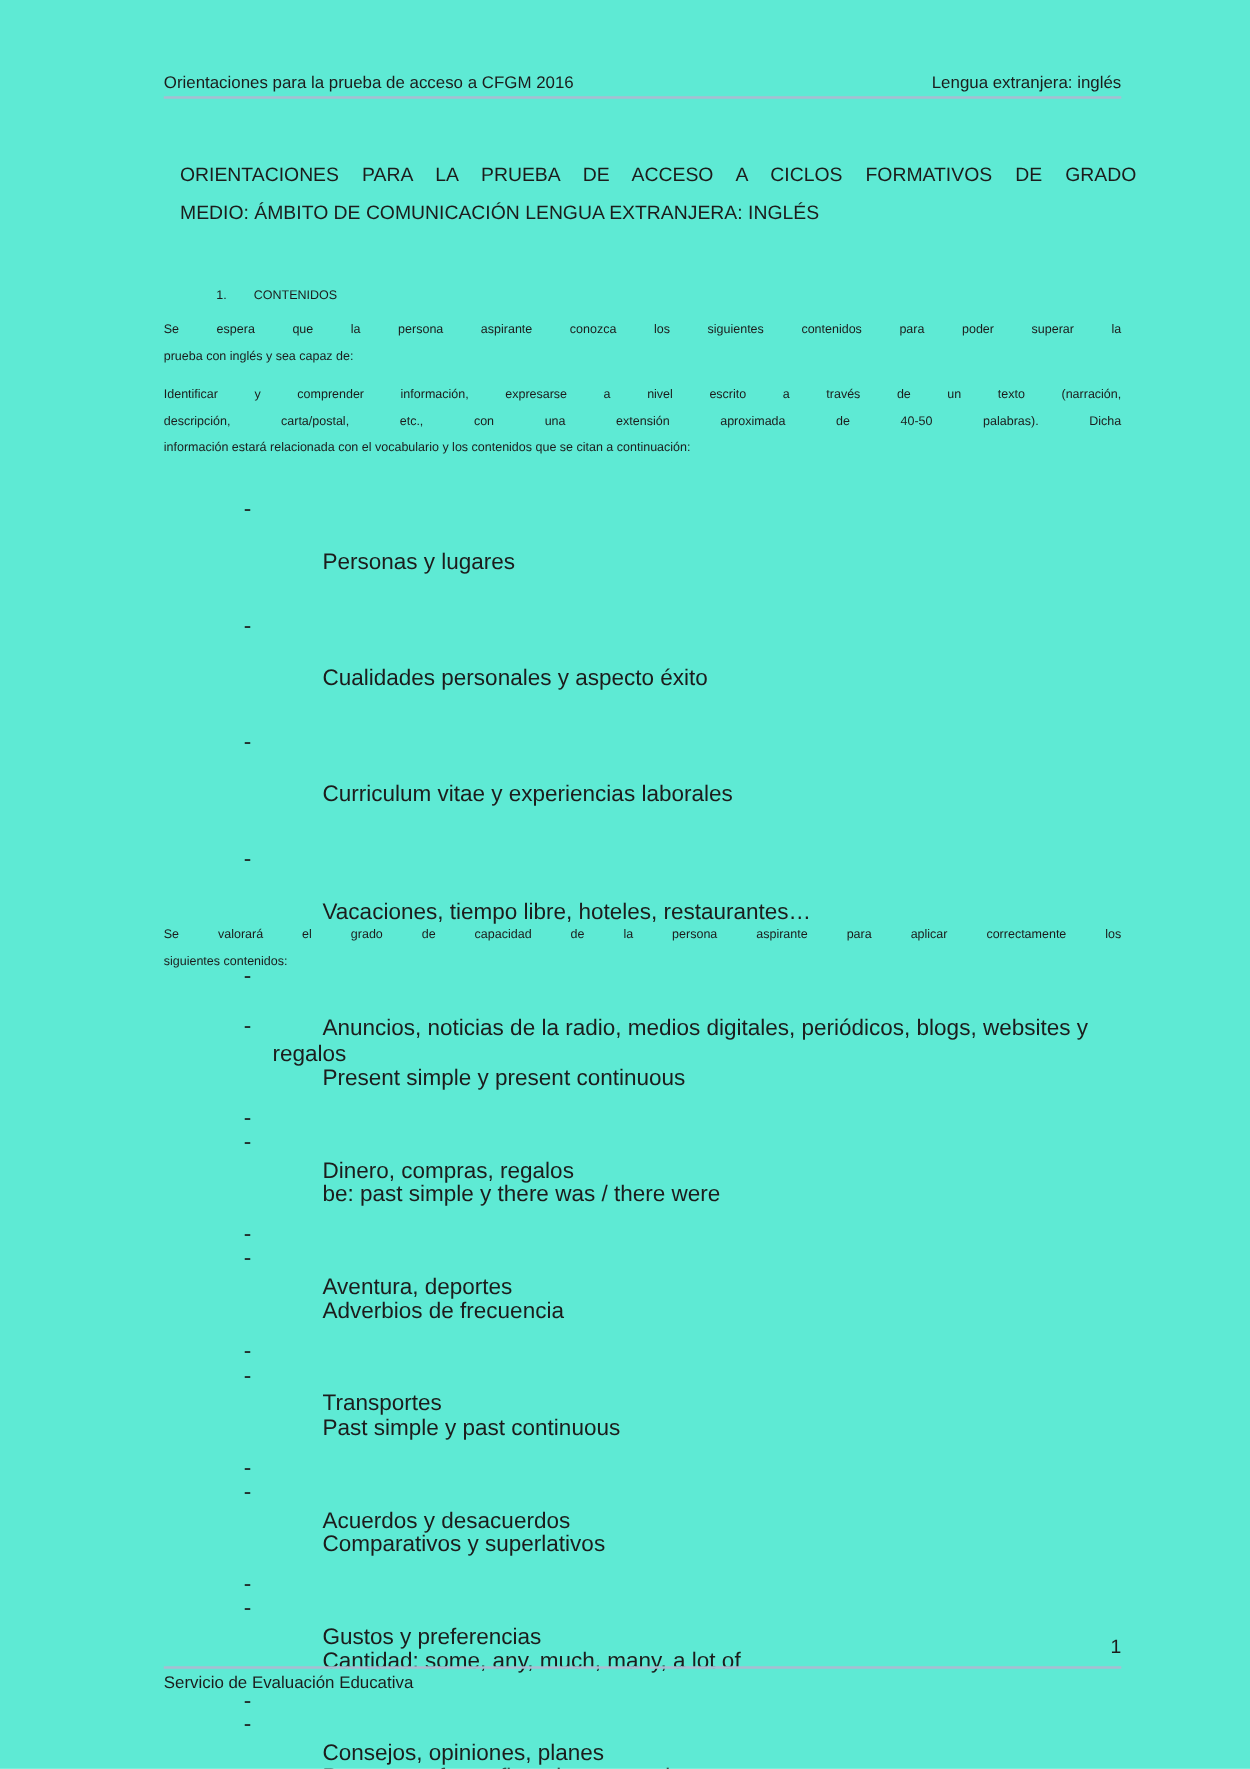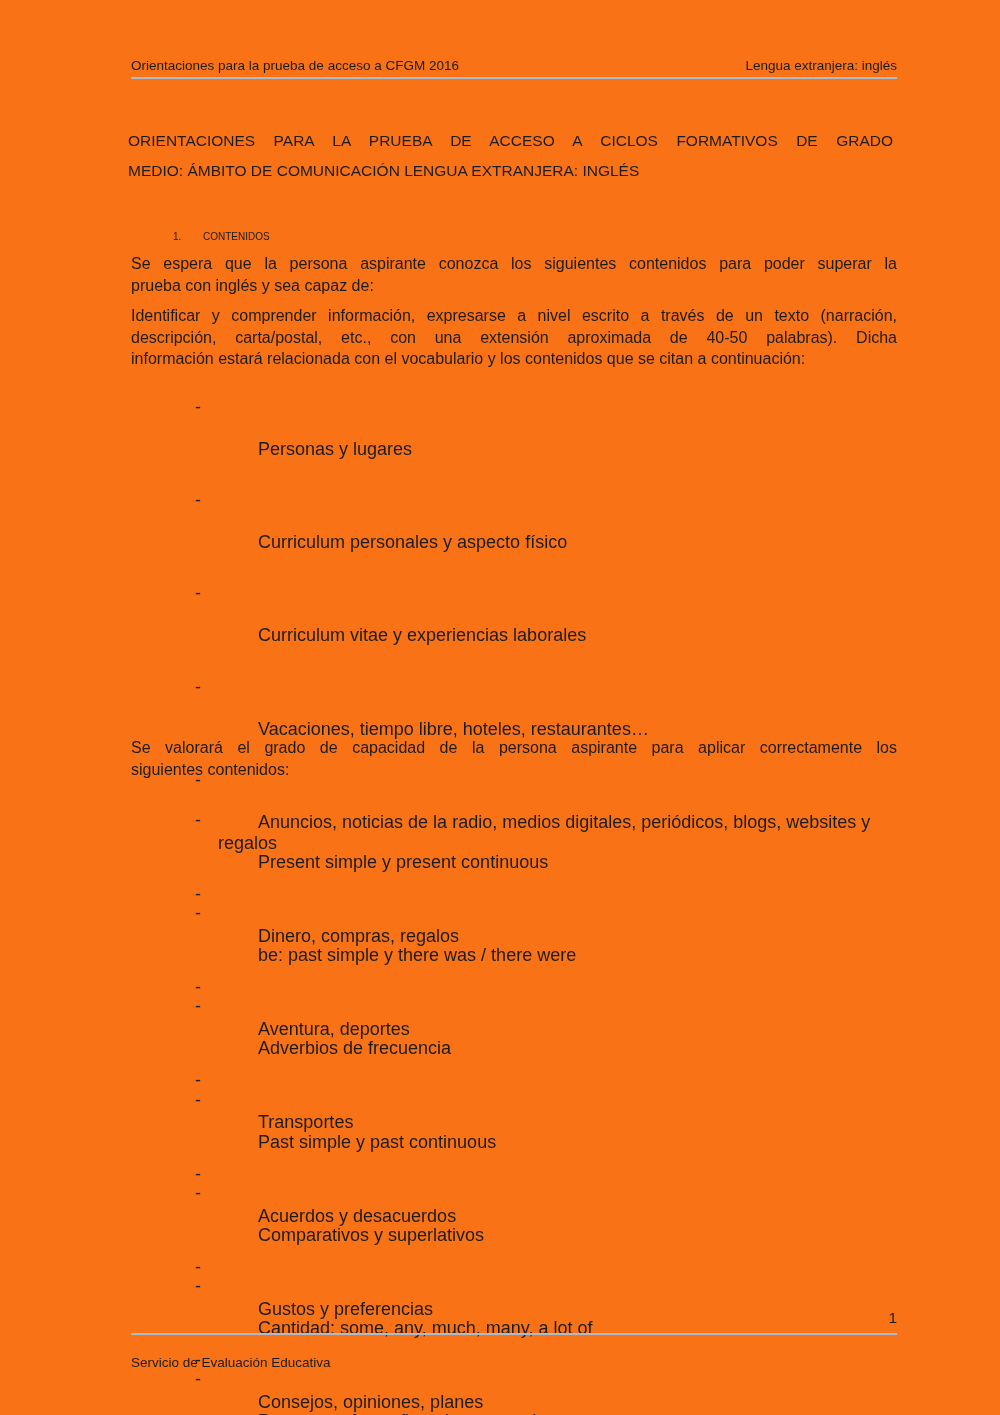--- a/index.html
+++ b/index.html
@@ -4,47 +4,47 @@
 <style>
   :root { --rule: #a9bdd1; --ink: #1c1c1c; }
   * { box-sizing: border-box; }
   html, body { margin: 0; padding: 0; }
   body {
     width: 1000px; height: 1415px;
     background: #ffffff;
     font-family: "Liberation Sans", sans-serif;
     color: var(--ink);
   }
-  .page { position: relative; width: 1000px; height: 1415px; background: #f97316; overflow: hidden; }
+  .page { position: relative; width: 1000px; height: 1415px; background: #5eead4; overflow: hidden; }
 
   
   .doc-header {
     position: absolute; left: 131px; top: 58px; width: 766px;
     display: flex; justify-content: space-between;
     font-size: 13.5px; line-height: 16px;
     padding-bottom: 3px;
     border-bottom: 2px solid var(--rule);
   }
 
   
   .doc-title {
-    position: absolute; left: 128px; top: 126px; width: 765px;
+    position: absolute; left: 144px; top: 126px; width: 765px;
     font-size: 15.5px; line-height: 30px;
   }
   .pline { display: block; text-align: justify; text-align-last: justify; }
   .pline:last-child { text-align-last: left; }
 
   
   .heading { position: absolute; left: 131px; top: 228px; width: 766px; font-size: 10px; line-height: 17px; }
   .heading-num { display: inline-block; margin-left: 42px; width: 30px; }
 
   
   .para {
     position: absolute; left: 131px; width: 766px;
-    font-size: 16px; line-height: 21.5px;
+    font-size: 10px; line-height: 21.5px;
   }
   .p1 { top: 253px; }
   .p2 { top: 305px; }
   .p3 { top: 737px; }
 
   
   .dash-list {
     position: absolute; left: 131px; width: 766px;
     margin: 16px; padding: 0; list-style: none;
     font-size: 18px;
@@ -60,21 +60,21 @@
   .dash::before { content: "-"; }
 
   
   .page-number {
     position: absolute; left: 131px; top: 1307px; width: 766px;
     text-align: right; font-size: 15.5px; line-height: 22px;
   }
   .doc-footer {
     position: absolute; left: 131px; top: 1333px; width: 766px;
     border-top: 2px solid var(--rule);
-    padding-top: 20px;
+    padding-top: 3px;
     font-size: 13.5px; line-height: 16px;
   }
 </style>
 </head>
 <body>
 
 <div class="page">
 
   <header class="doc-header">
     <span>Orientaciones para la prueba de acceso a CFGM 2016</span>
@@ -110,21 +110,21 @@
 
   <ul class="dash-list list1">
 
       <li class="dash-item">
         <span class="dash"></span>
         <span class="item-text">Personas y lugares</span>
       </li>
 
       <li class="dash-item">
         <span class="dash"></span>
-        <span class="item-text">Curriculum personales y aspecto físico</span>
+        <span class="item-text">Cualidades personales y aspecto éxito</span>
       </li>
 
       <li class="dash-item">
         <span class="dash"></span>
         <span class="item-text">Curriculum vitae y experiencias laborales</span>
       </li>
 
       <li class="dash-item">
         <span class="dash"></span>
         <span class="item-text">Vacaciones, tiempo libre, hoteles, restaurantes…</span>

